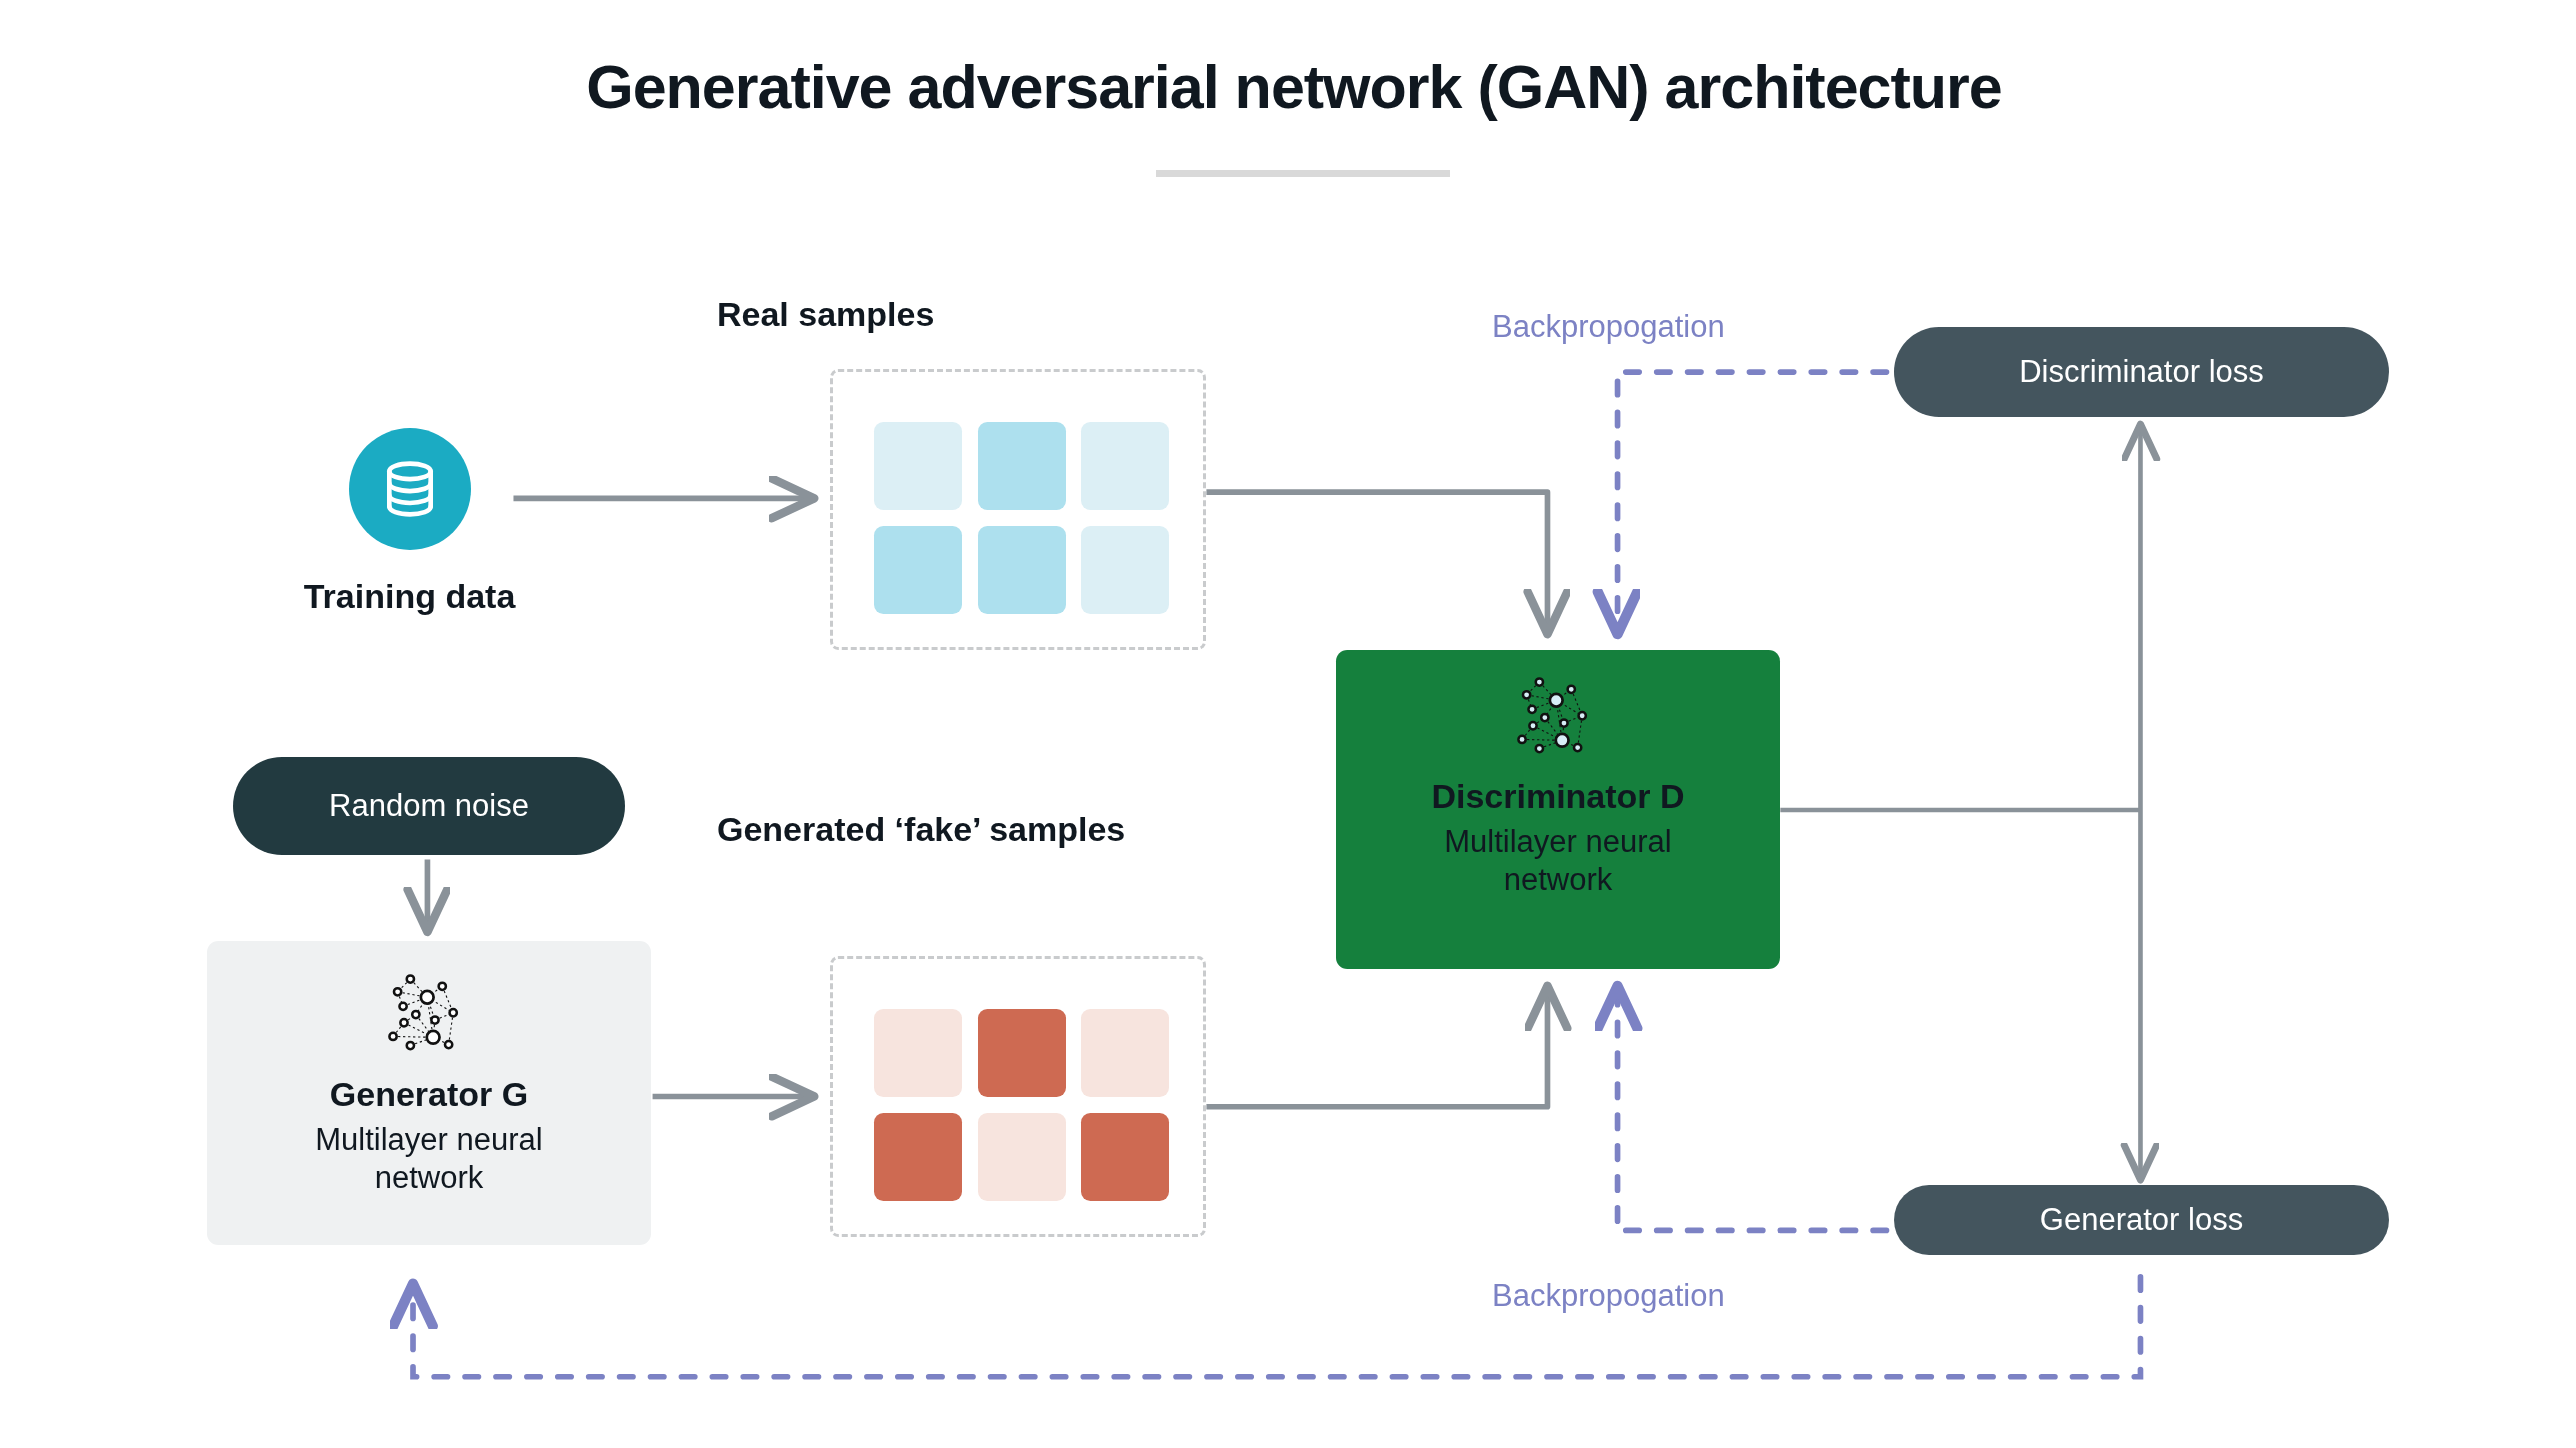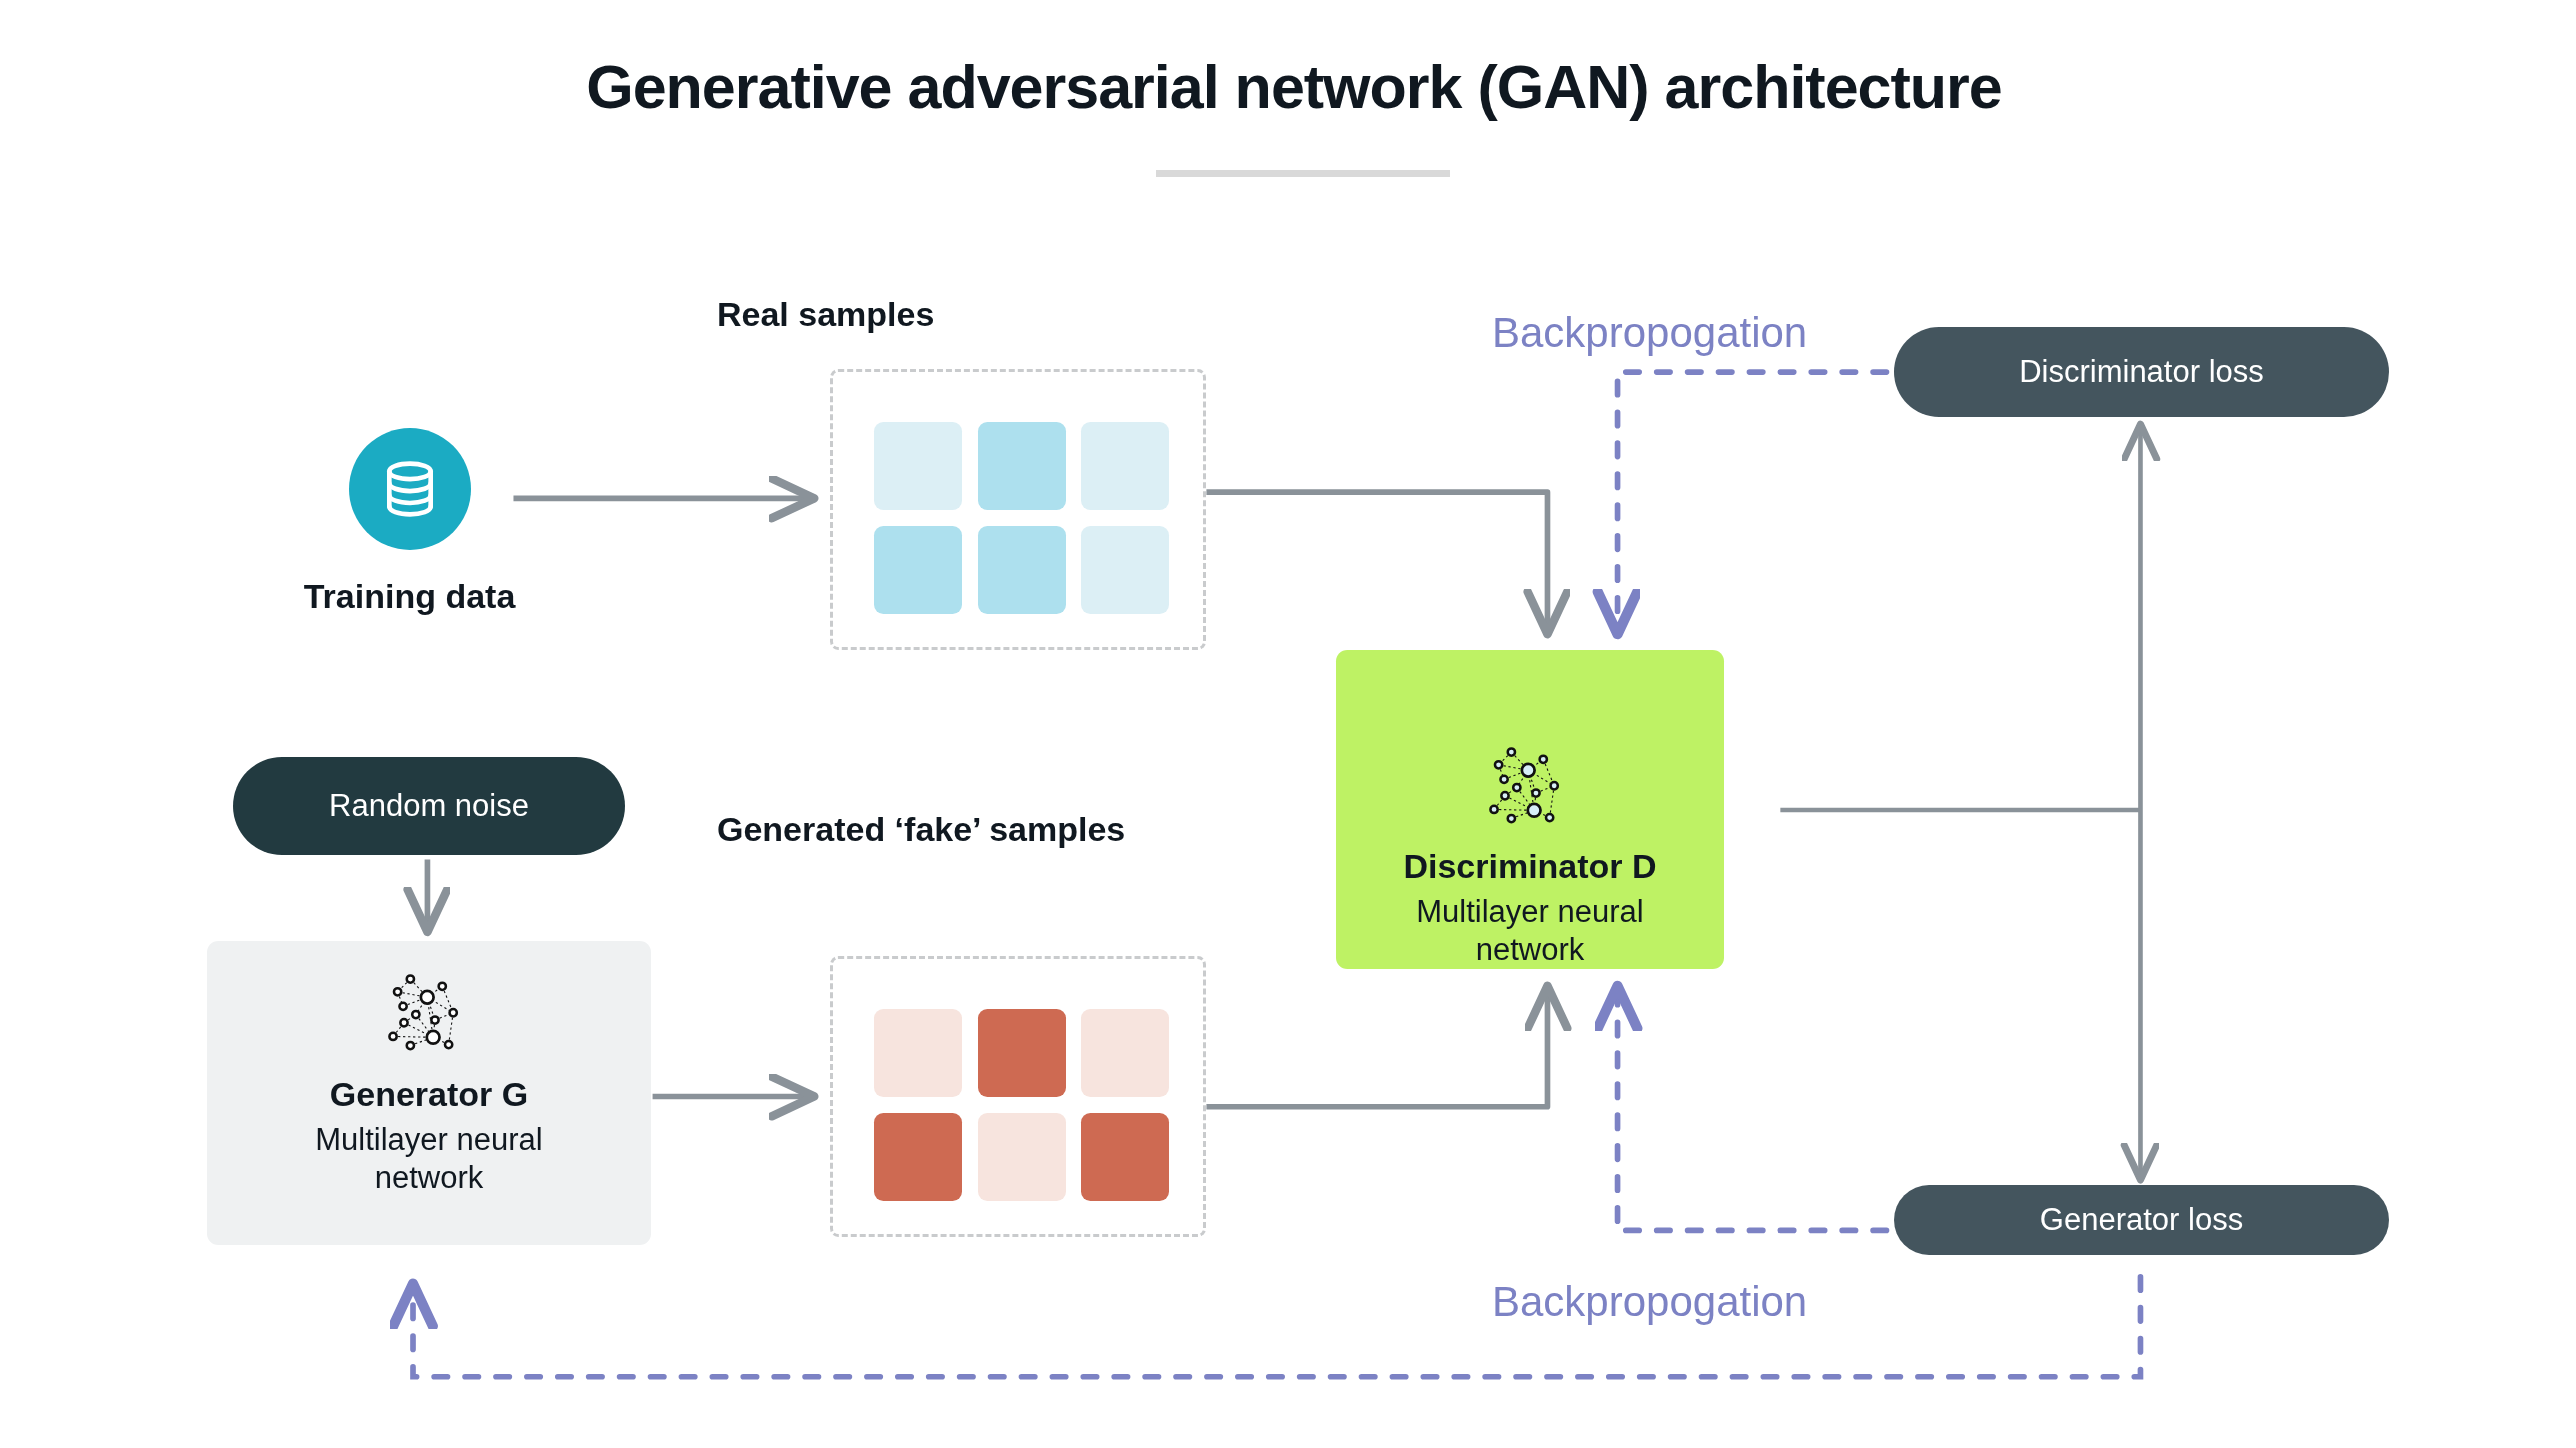--- a/index.html
+++ b/index.html
@@ -147,23 +147,22 @@
     align-items: center;
     text-align: center;
   }
   .netbox-gen {
     left: 201px; top: 941px;
     width: 444px; height: 304px;
     background: #EFF1F2;
   }
   .netbox-disc {
     left: 1330px; top: 650px;
-    width: 388px; height: 319px;
-    background: #bef264;
-    justify-content: flex-end;
+    width: 444px; height: 319px;
+    background: #15803d;
   }
   .nn-icon { margin-top: 25px; }
   .netbox-gen .nn-icon  { margin-top: 28px; }
   .netbox-disc .nn-icon { margin-top: 21.6px; }
   .net-title {
     font-size: 34px;
     font-weight: bold;
     color: #101820;
     margin-top: 21.6px;
   }
@@ -171,21 +170,21 @@
     font-size: 31px;
     line-height: 1.22;
     color: #101820;
     margin-top: 7.2px;
     width: 319px;
   }
 
   
   .bp-label {
     position: absolute;
-    font-size: 42px;
+    font-size: 31px;
     color: #7C82C4;
     white-space: nowrap;
   }
   .bp-top    { left: 1486px; top: 309px;  }
   .bp-bottom { left: 1486px; top: 1278px; }
 </style>
 </head>
 <body>
 
 <div id="stage">

